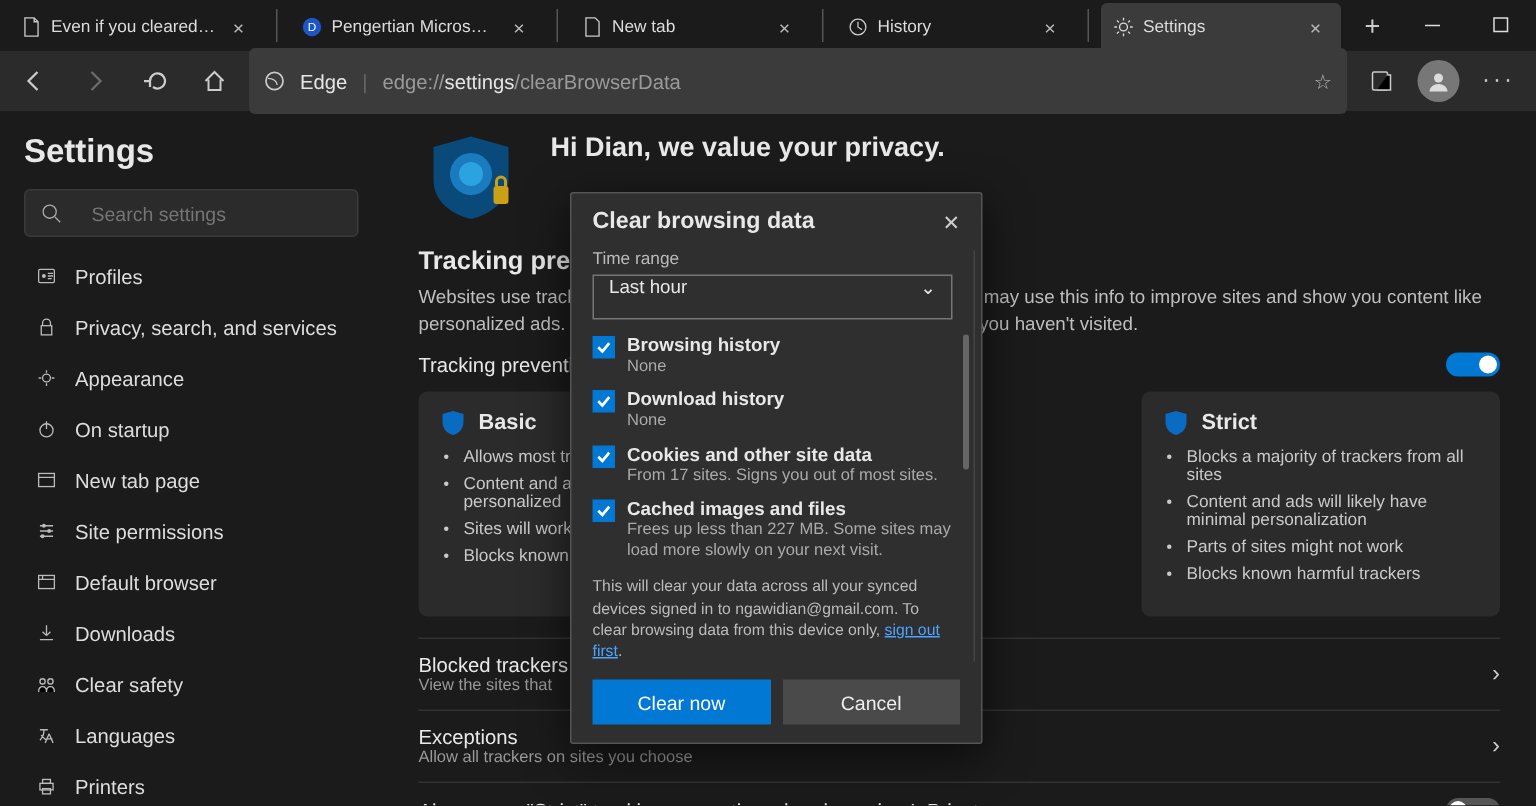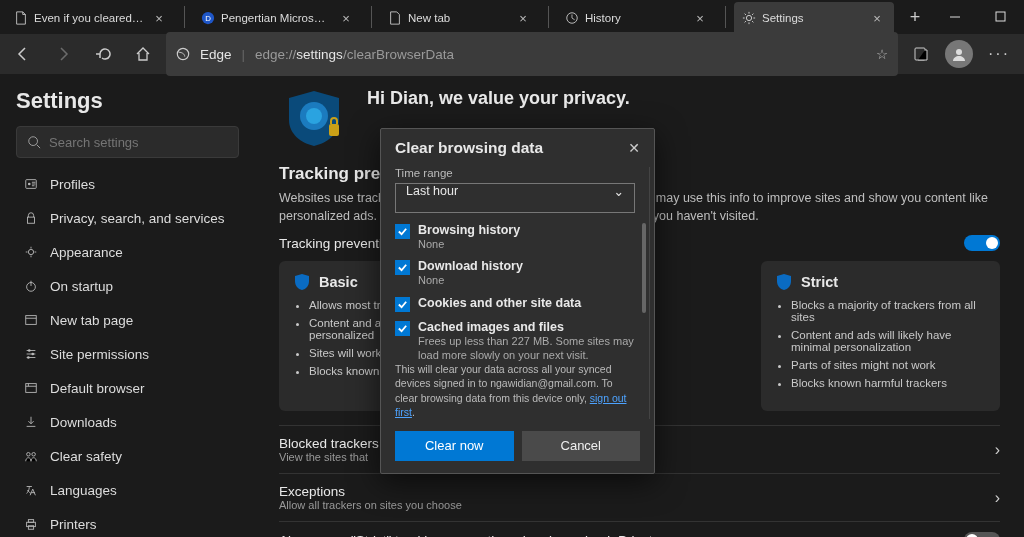--- a/index.html
+++ b/index.html
@@ -29,21 +29,21 @@
   .url-pipe { color:#666; }
   .urlbar .star { margin-left:auto; color:#bbb; }
   .righticons { display:flex; gap:4px; align-items:center; }
   .avatar { width:28px; height:28px; border-radius:50%; background:#777; display:flex; align-items:center; justify-content:center; }
   .dots { letter-spacing:2px; padding:0 8px; color:#ccc; }
 
   
   .main { display:flex; height: calc(537px - 74px); }
   .sidebar { width: 255px; padding: 14px 16px; overflow:hidden; }
   .sidebar h1 { font-size: 22px; font-weight:600; margin-bottom: 12px; }
-  .searchwrap { display:flex; align-items:center; gap:8px; background:#2b2b2b; border:1px solid #3a3a3a; border-radius:4px; height:32px; padding:0 10px; margin-bottom:10px; }
+  .searchwrap { display:flex; align-items:center; gap:20px; background:#2b2b2b; border:1px solid #3a3a3a; border-radius:4px; height:32px; padding:0 10px; margin-bottom:10px; }
   .searchwrap input { flex:1; background:transparent; border:none; outline:none; color:#ccc; font-size:13px; }
   .navlist { display:flex; flex-direction:column; gap:2px; }
   .navitem { display:flex; align-items:center; gap:10px; height:32px; padding:0 6px; font-size:13.5px; color:#ddd; border-radius:4px; }
   .navitem .ni-icon { width:18px; display:flex; justify-content:center; color:#bbb; }
 
   .content { flex:1; padding: 14px 24px 0 24px; overflow:hidden; }
   .hero { display:flex; gap:18px; align-items:flex-start; margin-bottom:16px; }
   .hero-icon { width:70px; height:60px; position:relative; }
   .heading { font-size:18px; font-weight:600; margin-bottom:4px; }
   .subhead { font-size:12.5px; color:#bfbfbf; }
@@ -75,21 +75,21 @@
   .dlg-body { padding: 0 14px; border-right: 1px solid #444; margin-right:4px; }
   .dlg-label { font-size:11.5px; color:#bbb; margin-bottom:4px; margin-top:2px;}
   .dlg-select { border:1px solid #777; height:30px; display:flex; justify-content:space-between; padding:0 10px; font-size:12.5px; margin-bottom:10px; background:#2f2f2f; }
   .dlg-items { display:flex; flex-direction:column; gap:8px; position:relative;}
   .dlg-scrollthumb { position:absolute; right:-11px; top:0; width:4px; height:90px; background:#666; border-radius:2px;}
   .dlg-item { display:flex; gap:8px; }
   .chk { width:15px; height:15px; background:#0078d4; flex-shrink:0; display:flex; align-items:center; justify-content:center; margin-top:1px; }
   .chk svg { width:11px; height:11px; }
   .dlg-item-text .dit { font-size:12.5px; font-weight:600; }
   .dlg-item-text .dis { font-size:11px; color:#aaa; line-height:1.3; }
-  .dlg-warn { font-size:10.5px; color:#bbb; line-height:1.35; }
+  .dlg-warn { font-size:10.5px; color:#bbb; line-height:1.35; margin-top:10px; }
   .dlg-warn a { color:#4da3ff; text-decoration:underline; }
   .dlg-actions { display:flex; gap:8px; padding: 12px 14px 0 14px; }
   .dlg-btn { flex:1; height:30px; display:flex; align-items:center; justify-content:center; font-size:13px; }
   .dlg-btn.primary { background:#0078d4; color:#fff; }
   .dlg-btn.secondary { background:#4a4a4a; color:#eee; }
 
   .ico-generic { width:14px; height:14px; }
   svg { display:block; }
 </style>
 </head>
@@ -466,20 +466,21 @@
             </div>
         </div>
         <div class="dlg-item">
           <div class="chk">
               <svg viewBox="0 0 12 12">
                 <path fill="none" stroke="#fff" stroke-width="2" d="M2 6l3 3 5-6"></path>
               </svg>
             </div>
           <div class="dlg-item-text">
               <div class="dit">Cookies and other site data</div>
+              <div class="dis">From 17 sites. Signs you out of most sites.</div>
             </div>
         </div>
         <div class="dlg-item">
           <div class="chk">
               <svg viewBox="0 0 12 12">
                 <path fill="none" stroke="#fff" stroke-width="2" d="M2 6l3 3 5-6"></path>
               </svg>
             </div>
           <div class="dlg-item-text">
               <div class="dit">Cached images and files</div>

